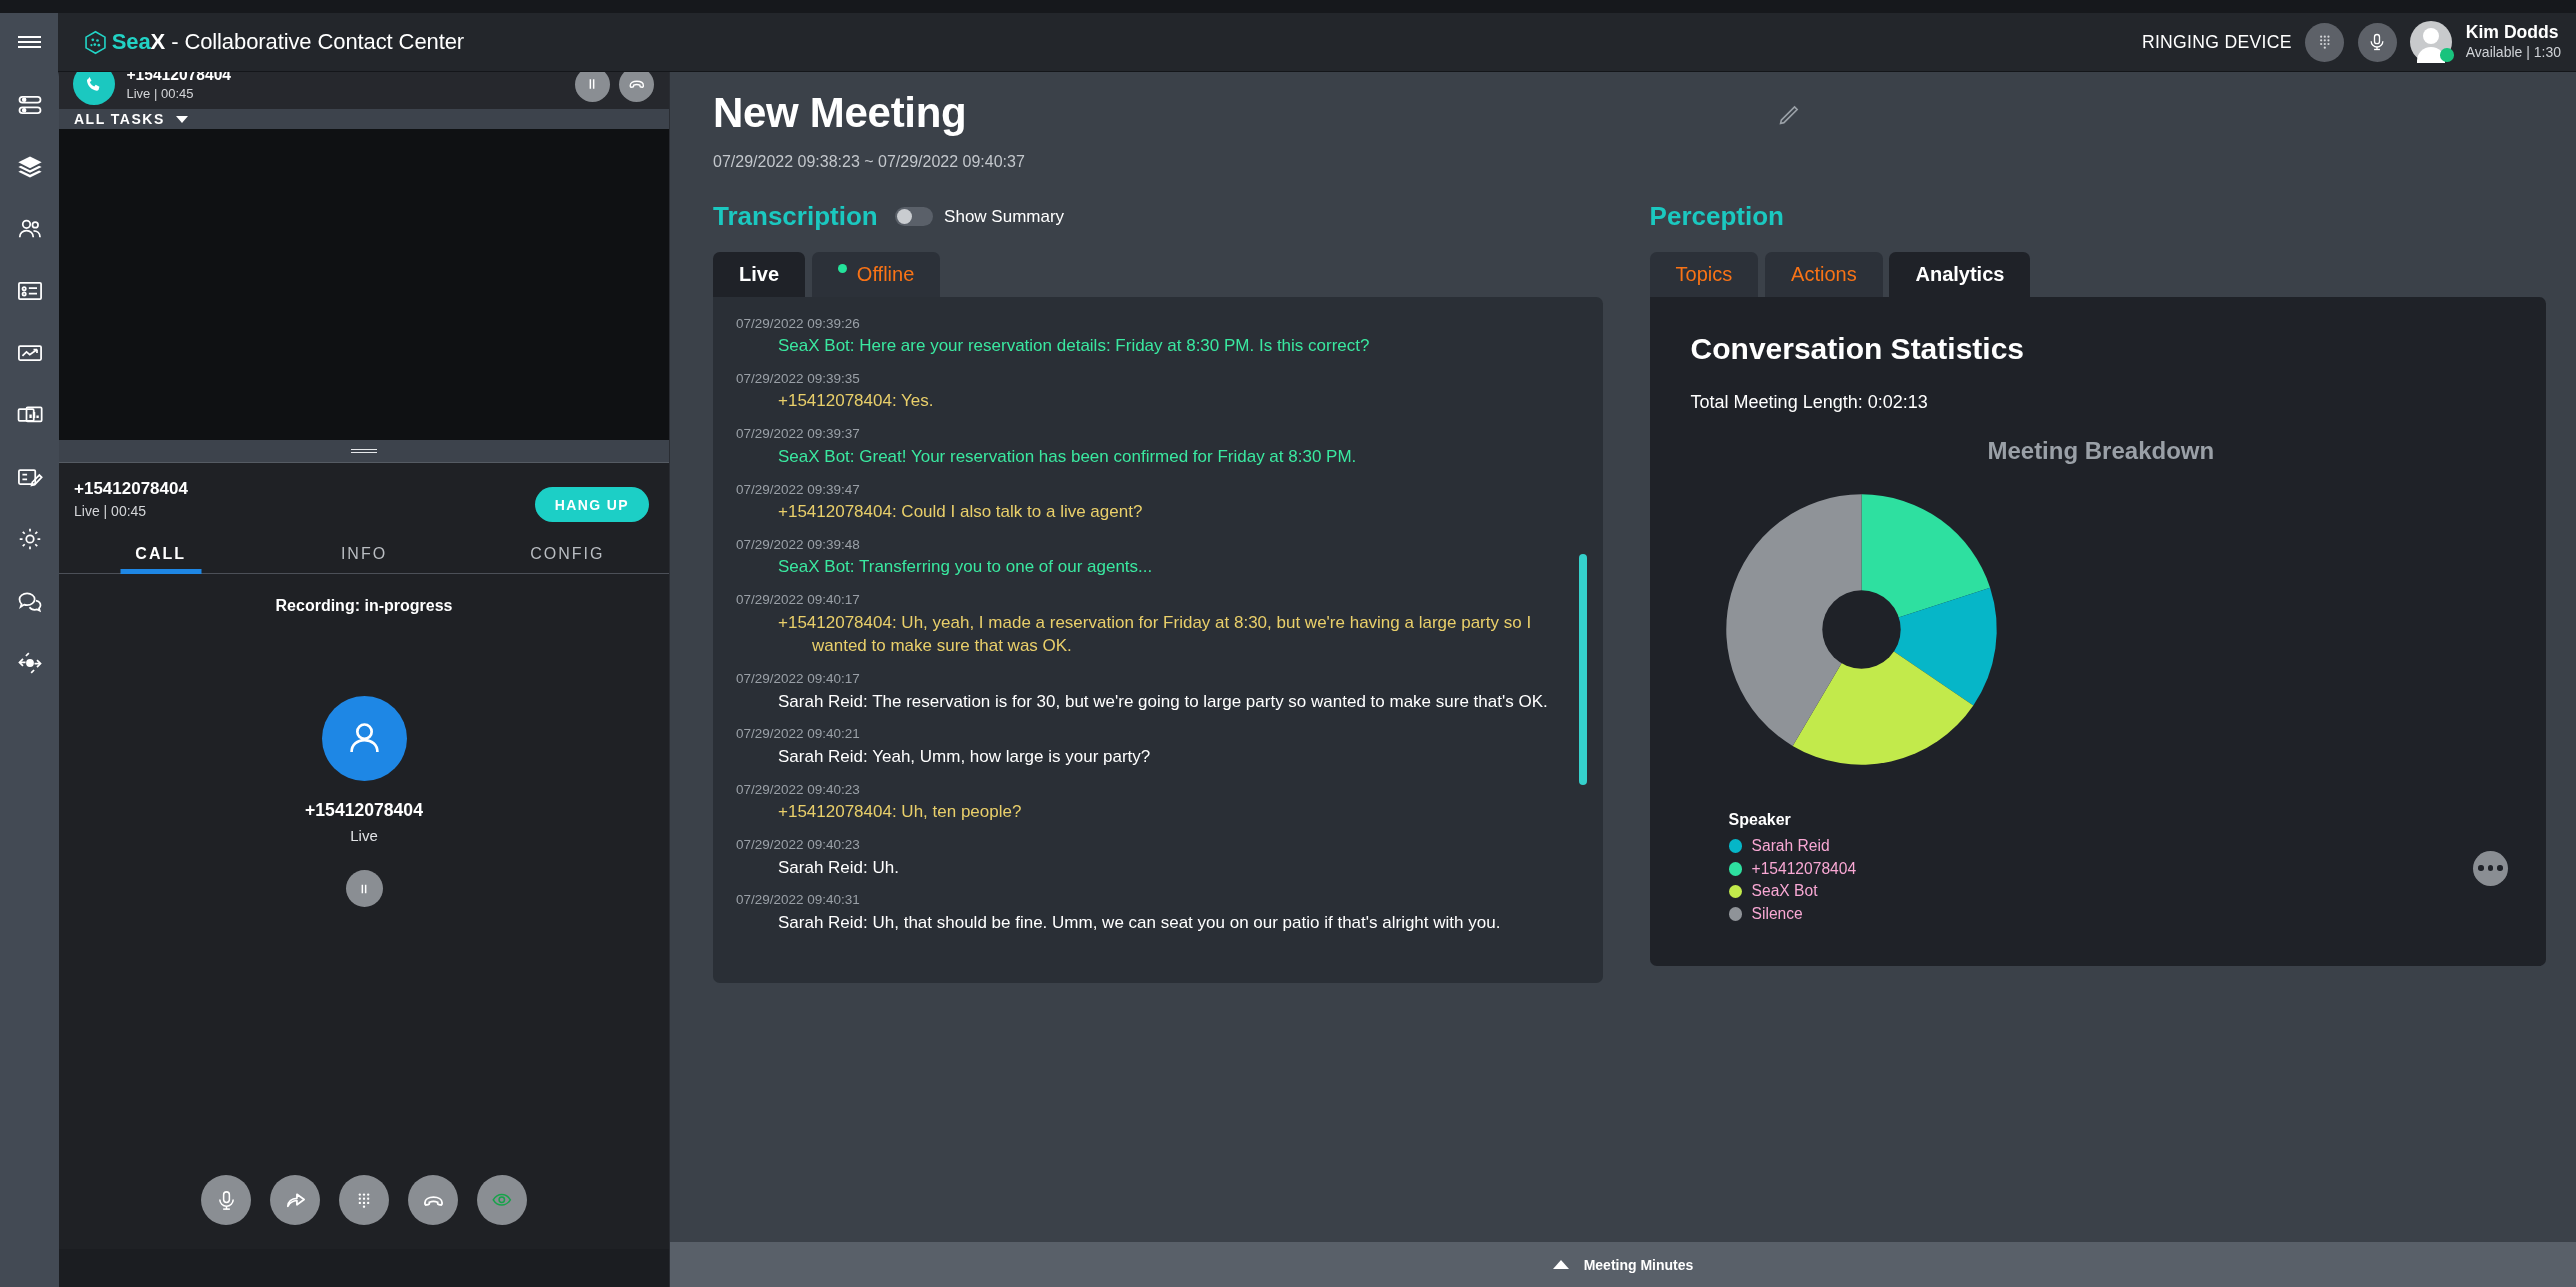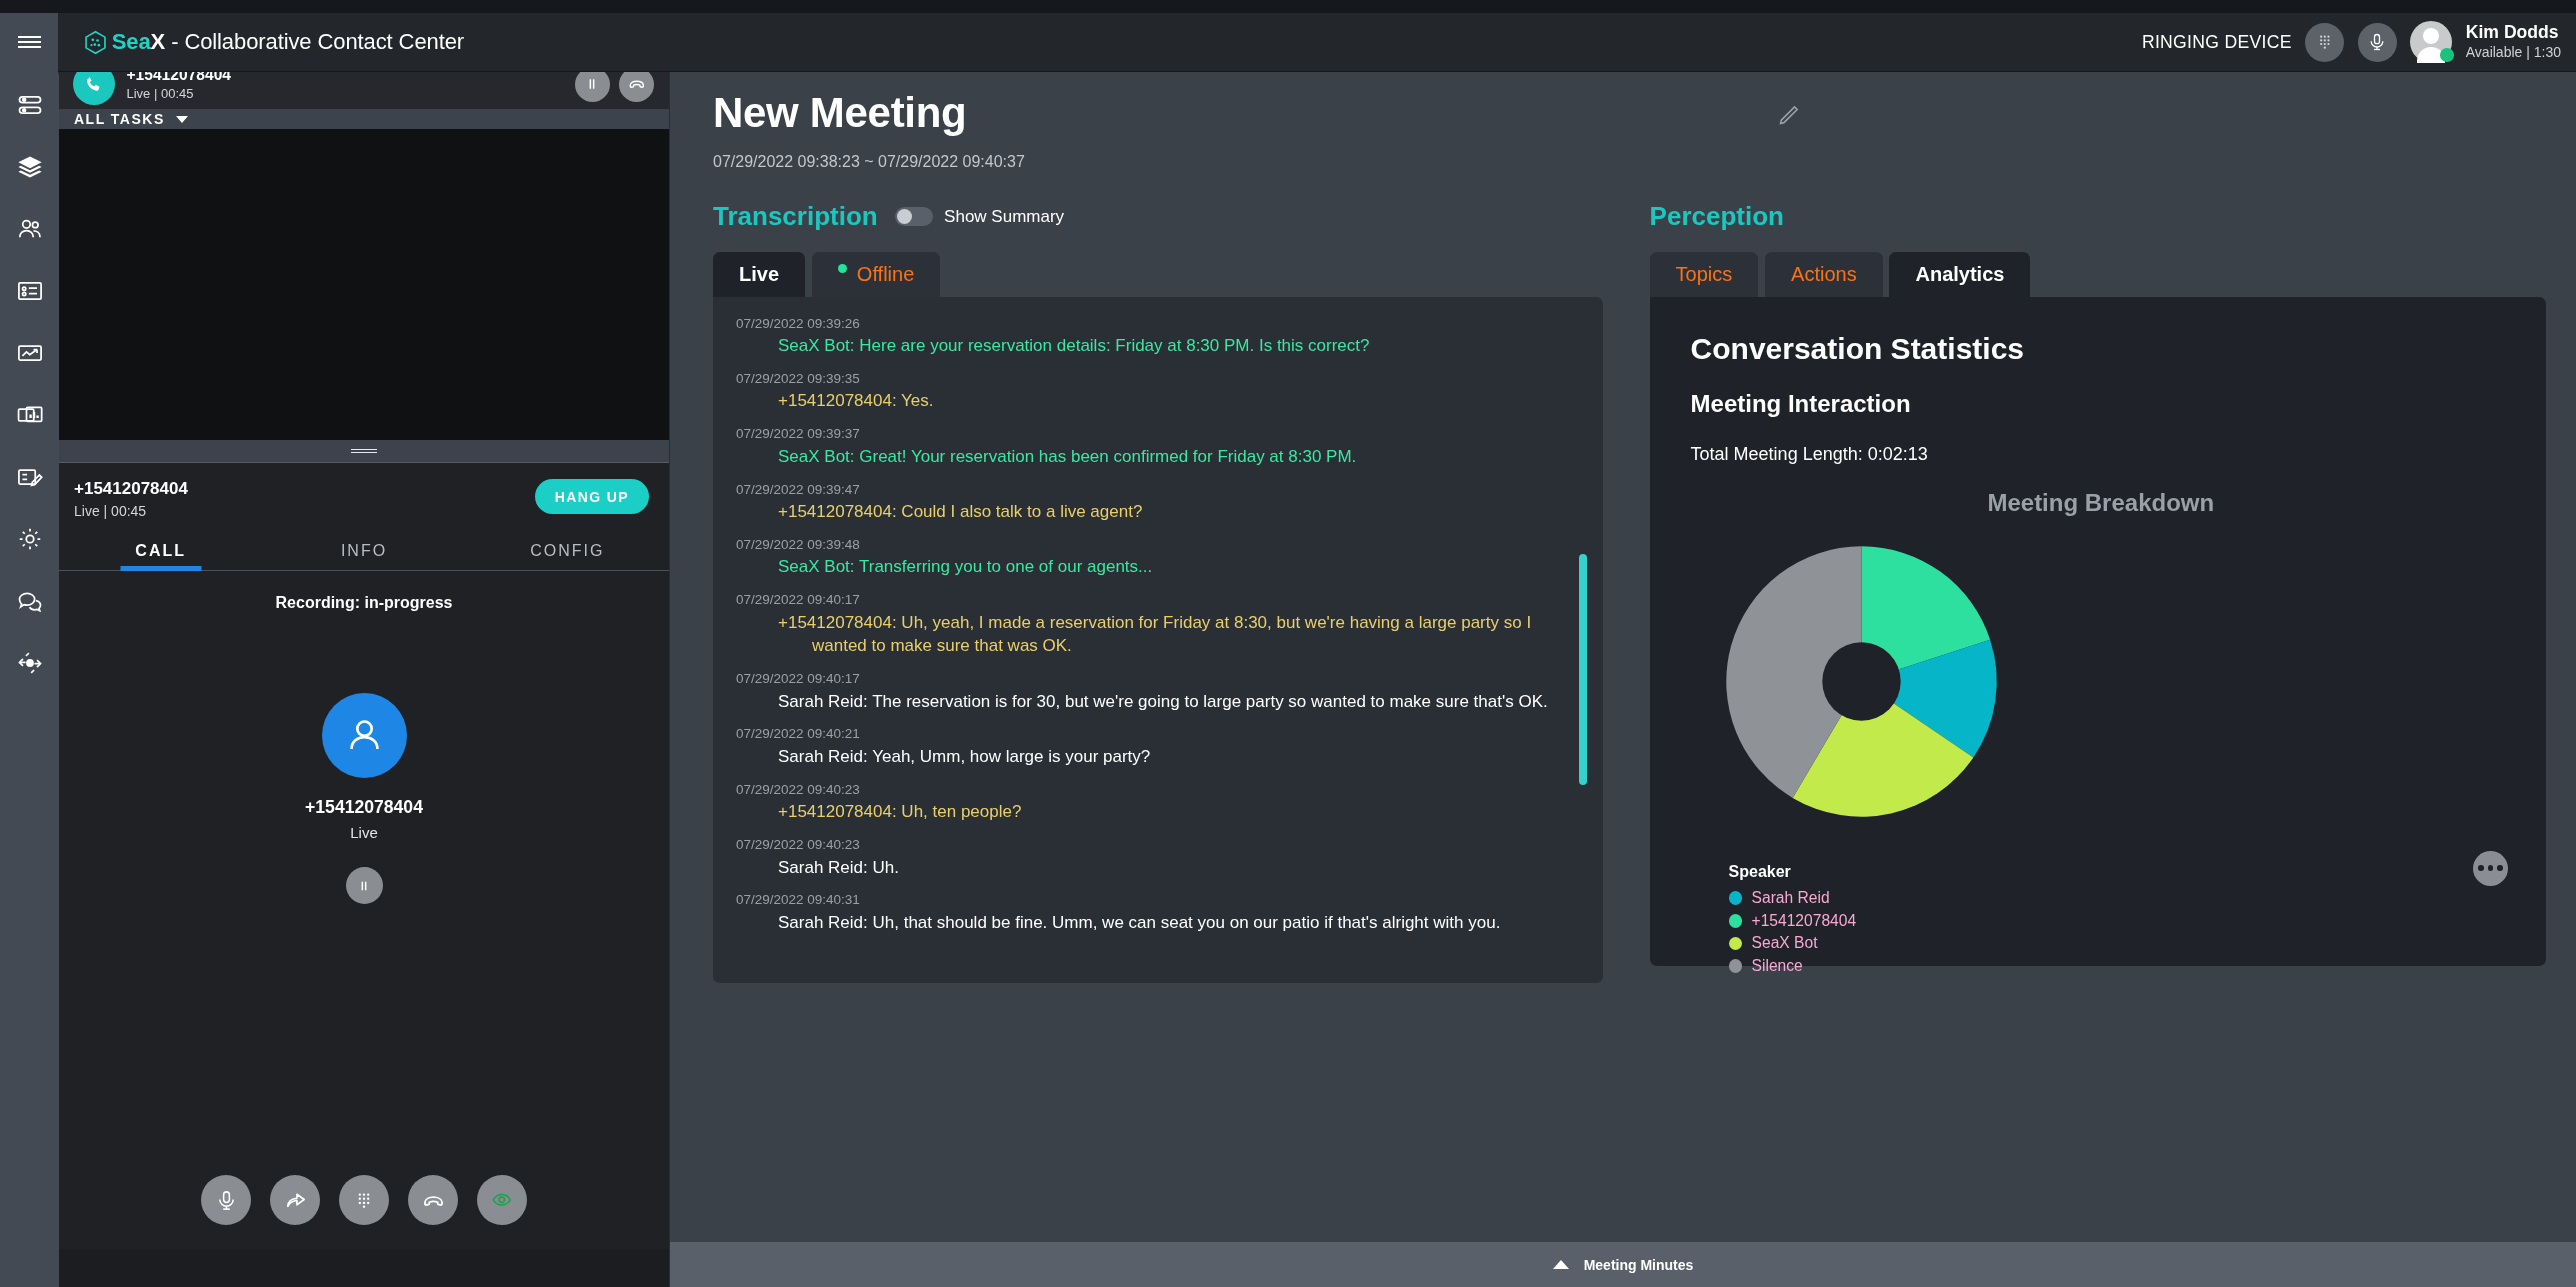--- a/index.html
+++ b/index.html
@@ -95,20 +95,21 @@
   }
   .drag-handle span{display:block;width:26px;height:1.4px;background:#e6e8ea;margin:1.4px 0;}
   .detail { background:#1f2125; height: 786px; position:relative; }
   .detail-head { display:flex; align-items:flex-start; padding: 16px 20px 0 15px;}
   .detail-num { font-size:17px;color:#fff;font-weight:700; }
   .detail-sub { font-size:14px;color:#d4d6d9;margin-top:4px; }
   .hangup {
     margin-left:auto; background:#1ccfc6; color:#fff; border:none; border-radius:17.6px;
     padding: 9.5px 20px; font-size:14px; letter-spacing:1.4px; font-weight:700; cursor:pointer;
     font-family:"Liberation Sans",sans-serif;
+    margin-top:8px;
   }
   .dtabs { display:flex; margin-top: 23px; border-bottom:0.7px solid #4c5058; }
   .dtab {
     flex:1; text-align:center; font-size:16px; letter-spacing:2px; color:#b9bdc2; padding-bottom:9.5px;
     cursor:pointer; position:relative;
   }
   .dtab.active { color:#fff; font-weight:700; }
   .dtab.active::after {
     content:""; position:absolute; left:50%; transform:translateX(-50%); bottom:-1.4px;
     width:81px; height:4.7px; background:#1e87e5;
@@ -549,21 +550,20 @@
         </div>
 
         <div class="tabs">
           <div class="tab">Topics</div>
           <div class="tab">Actions</div>
           <div class="tab active">Analytics</div>
         </div>
 
         <div class="analytics">
           <div class="stat-title">Conversation Statistics</div>
-          <div class="stat-sub">Meeting Interaction</div>
           <div class="stat-len">Total Meeting Length: 0:02:13</div>
           <div class="chart-title">Meeting Breakdown</div>
 
           <div class="chart-row">
             <div class="donut-wrap">
               <svg id="donut" viewBox="0 0 460 460" width="311" height="311">
                   <path d="M 230 230 L 230 30 A 200 200 0 0 1 420.21130325903073 168.19660112501052 Z" fill="#2ee0a0"></path>
                   <path d="M 230 230 L 420.21130325903073 168.19660112501052 A 200 200 0 0 1 395.4161148549124 342.41667557042615 Z" fill="#06b6c8"></path>
                   <path d="M 230 230 L 395.4161148549124 342.41667557042615 A 200 200 0 0 1 128.19171684992583 402.14840540078876 Z" fill="#c2ea4b"></path>
                   <path d="M 230 230 L 128.19171684992583 402.14840540078876 A 200 200 0 0 1 229.99999999999997 30 Z" fill="#8f9398"></path>

